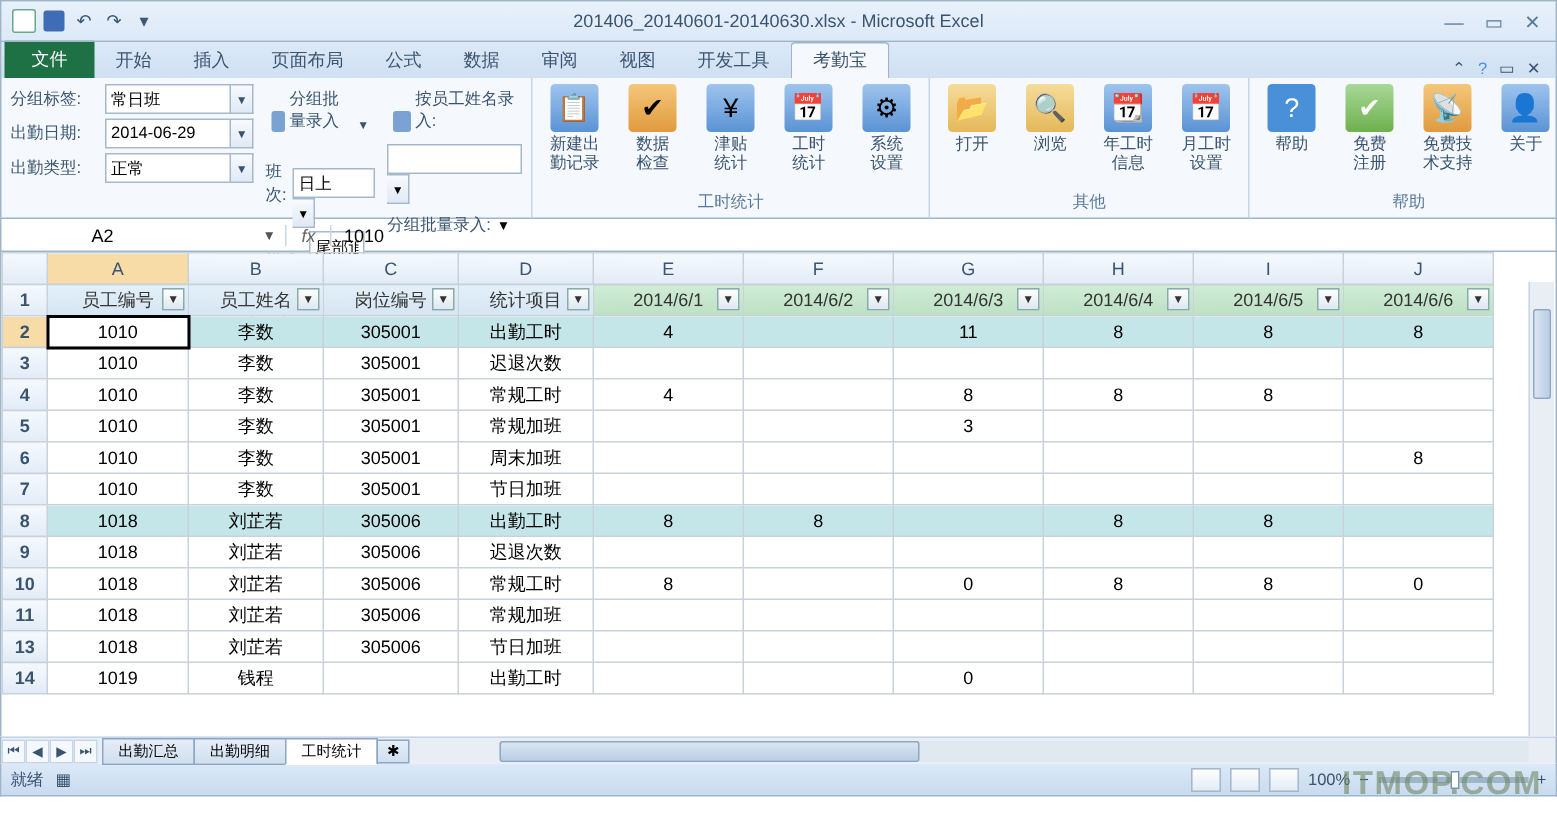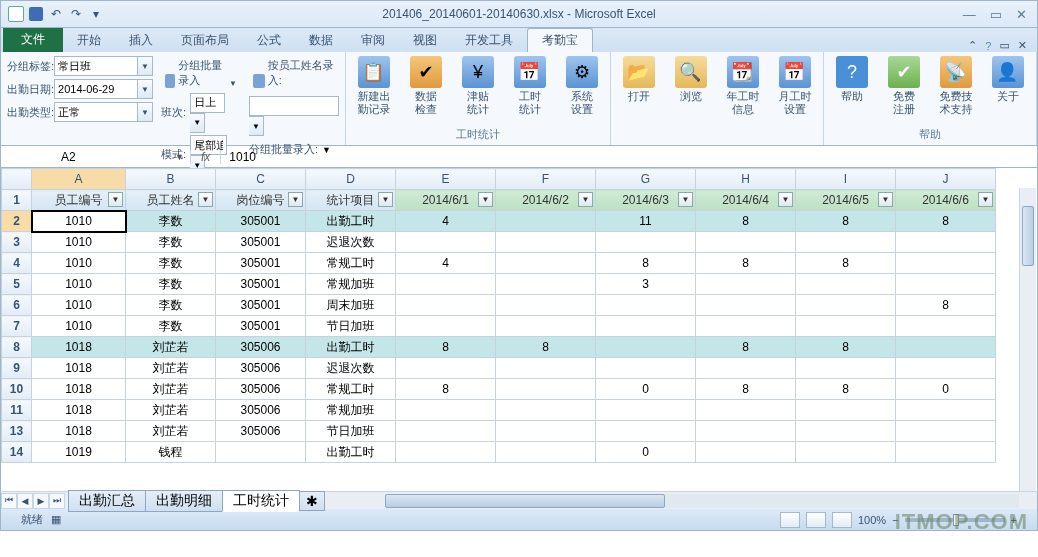--- a/index.html
+++ b/index.html
@@ -22,21 +22,21 @@
 .tab.active { background: #f5f9fd; border: 1px solid #9fb6c9; border-bottom: none; border-radius: 3px 3px 0 0; }
 .tabs-right { margin-left: auto; display: flex; align-items: center; gap: 8px; padding-right: 10px; }
 .tabs-right span { font-size: 11px; color: #3a5470; cursor: pointer; }
 
 
 .ribbon { height: 94px; background: #f5f9fd; border: 1px solid #9fb6c9; border-top: none; display: flex; }
 .ribbon-group { border-right: 1px solid #c5d6e8; display: flex; flex-direction: column; padding: 2px 4px 0; }
 .group-content { flex: 1; display: flex; align-items: flex-start; gap: 4px; }
 .group-label { text-align: center; font-size: 11px; color: #5a7a9a; padding: 2px 0 3px; }
 
-.form-grid { display: grid; grid-template-columns: auto auto; gap: 3px 0; font-size: 11px; color: #3a5470; padding: 2px; }
+.form-grid { display: grid; grid-template-columns: auto auto; gap: 3px 16px; font-size: 11px; color: #3a5470; padding: 2px; }
 .form-grid label { white-space: nowrap; line-height: 20px; }
 .form-grid .combo { display: flex; align-items: center; }
 .combo input { width: 84px; height: 20px; border: 1px solid #a6b8cc; font-size: 11px; padding: 0 3px; background: #fff; }
 .combo .dd { width: 15px; height: 20px; border: 1px solid #a6b8cc; border-left: none; background: linear-gradient(#f8faff,#dfe9f5); font-size: 8px; display: flex; align-items: center; justify-content: center; cursor: pointer; }
 
 .mini-btn { display: flex; align-items: flex-end; gap: 3px; font-size: 11px; color: #3a5470; padding: 2px 4px; cursor: pointer; }
 .mini-btn .ico { width: 14px; height: 14px; background: #7aa3d4; border-radius: 2px; }
 
 .big-btn { display: flex; flex-direction: column; align-items: center; justify-content: flex-start; padding: 2px 6px; cursor: pointer; min-width: 48px; }
 .big-btn .ico { width: 32px; height: 32px; border-radius: 3px; margin-bottom: 2px; display:flex; align-items:center; justify-content:center; font-size:18px; }
@@ -70,27 +70,27 @@
 
 .grid .hl td { background: #c5e6e8; }
 .grid .active-cell { outline: 2px solid #000; outline-offset: -1px; background: #fff !important; }
 
 .vscroll { position: absolute; right: 1px; top: 20px; bottom: 0; width: 17px; background: #e9eef4; border-left: 1px solid #c5d6e8; }
 .vscroll .thumb { position: absolute; left: 2px; right: 2px; top: 18px; height: 60px; background: linear-gradient(to right, #dce6f2, #b8cde4); border: 1px solid #8ca6c4; border-radius: 2px; cursor: pointer; }
 .hscroll { height: 18px; background: #e9eef4; border-top: 1px solid #c5d6e8; border-left: 1px solid #9fb6c9; border-right: 1px solid #9fb6c9; display: flex; align-items: center; }
 .sheet-tabs { display: flex; align-items: center; padding-left: 4px; gap: 0; }
 .sheet-nav { display: flex; gap: 0; }
 .sheet-nav span { width: 16px; height: 16px; display: flex; align-items: center; justify-content: center; font-size: 9px; color: #3a5470; border: 1px solid #c5d6e8; cursor: pointer; background: #f5f9fd; }
-.sheet-tab { padding: 1px 10px; font-size: 14px; border: 1px solid #8ca6c4; background: linear-gradient(#e5eef8,#d0dfef); cursor: pointer; margin-left: -1px; }
+.sheet-tab { padding: 1px 10px; font-size: 10px; border: 1px solid #8ca6c4; background: linear-gradient(#e5eef8,#d0dfef); cursor: pointer; margin-left: -1px; }
 .sheet-tab.active { background: #fff; border-bottom-color: #fff; }
 .hscroll .track { flex: 1; margin: 0 18px 0 60px; height: 14px; background: #e0e8f0; position: relative; }
 .hscroll .thumb { position: absolute; left: 0; width: 280px; top: 0; bottom: 0; background: linear-gradient(#dce6f2,#b8cde4); border: 1px solid #8ca6c4; border-radius: 2px; cursor: pointer; }
 
 
-.statusbar { height: 22px; background: linear-gradient(#dce9f7,#c8dbef); border: 1px solid #9fb6c9; border-top: none; display: flex; align-items: center; font-size: 11px; color: #3a5470; padding: 0 20px; }
+.statusbar { height: 22px; background: linear-gradient(#dce9f7,#c8dbef); border: 1px solid #9fb6c9; border-top: none; display: flex; align-items: center; font-size: 11px; color: #3a5470; padding: 0 6px; }
 .statusbar .right { margin-left: auto; display: flex; align-items: center; gap: 6px; }
 .view-btn { width: 20px; height: 16px; border: 1px solid #a6b8cc; background: linear-gradient(#fff,#e2ecf7); cursor: pointer; }
 .zoom-slider { width: 100px; height: 4px; background: #9fb6c9; position: relative; cursor: pointer; }
 .zoom-slider .knob { position: absolute; left: 48px; top: -4px; width: 6px; height: 12px; background: #fff; border: 1px solid #7a94b0; }
 
 .watermark { position: absolute; right: 10px; bottom: 22px; font-size: 22px; font-weight: bold; color: rgba(100,130,90,0.55); letter-spacing: 1px; pointer-events: none; }
 </style>
 </head>
 <body>
 
@@ -155,21 +155,21 @@
           </div>
       </div>
       <div style="display:flex;flex-direction:column;gap:2px;padding:2px">
         <div class="mini-btn">
             <span class="ico"></span>
             <span>分组批量录入</span>
             <span style="font-size:8px">▼</span>
           </div>
         <div style="display:flex;gap:4px;align-items:center">
           <label style="font-size:11px;color:#3a5470">班次:</label>
-          <div class="combo"><input style="width: 35px;" readonly="" value="日上"><span class="dd">▼</span></div>
+          <div class="combo"><input style="width: 55px; margin-top: 20px;" readonly="" value="日上"><span class="dd">▼</span></div>
         </div>
         <div style="display:flex;gap:4px;align-items:center">
           <label style="font-size:11px;color:#3a5470">模式:</label>
           <div class="combo"><input style="width: 37px;" readonly="" value="尾部追加"><span class="dd">▼</span></div>
         </div>
       </div>
       <div style="display:flex;flex-direction:column;gap:2px;padding:2px">
         <div class="mini-btn">
             <span class="ico"></span>
             <span>按员工姓名录入:</span>
@@ -229,20 +229,21 @@
           <div class="ico ico-blue">📆</div>
           <div class="lbl">年工时
 信息</div>
         </div>
       <div class="big-btn">
           <div class="ico ico-blue">📅</div>
           <div class="lbl">月工时
 设置</div>
         </div>
     </div>
+    <div class="group-label">其他</div>
   </div>
 
   <div class="ribbon-group" style="flex:1">
     <div class="group-content">
       <div class="big-btn">
           <div class="ico ico-help">?</div>
           <div class="lbl">帮助</div>
         </div>
       <div class="big-btn">
           <div class="ico ico-green">✔</div>

